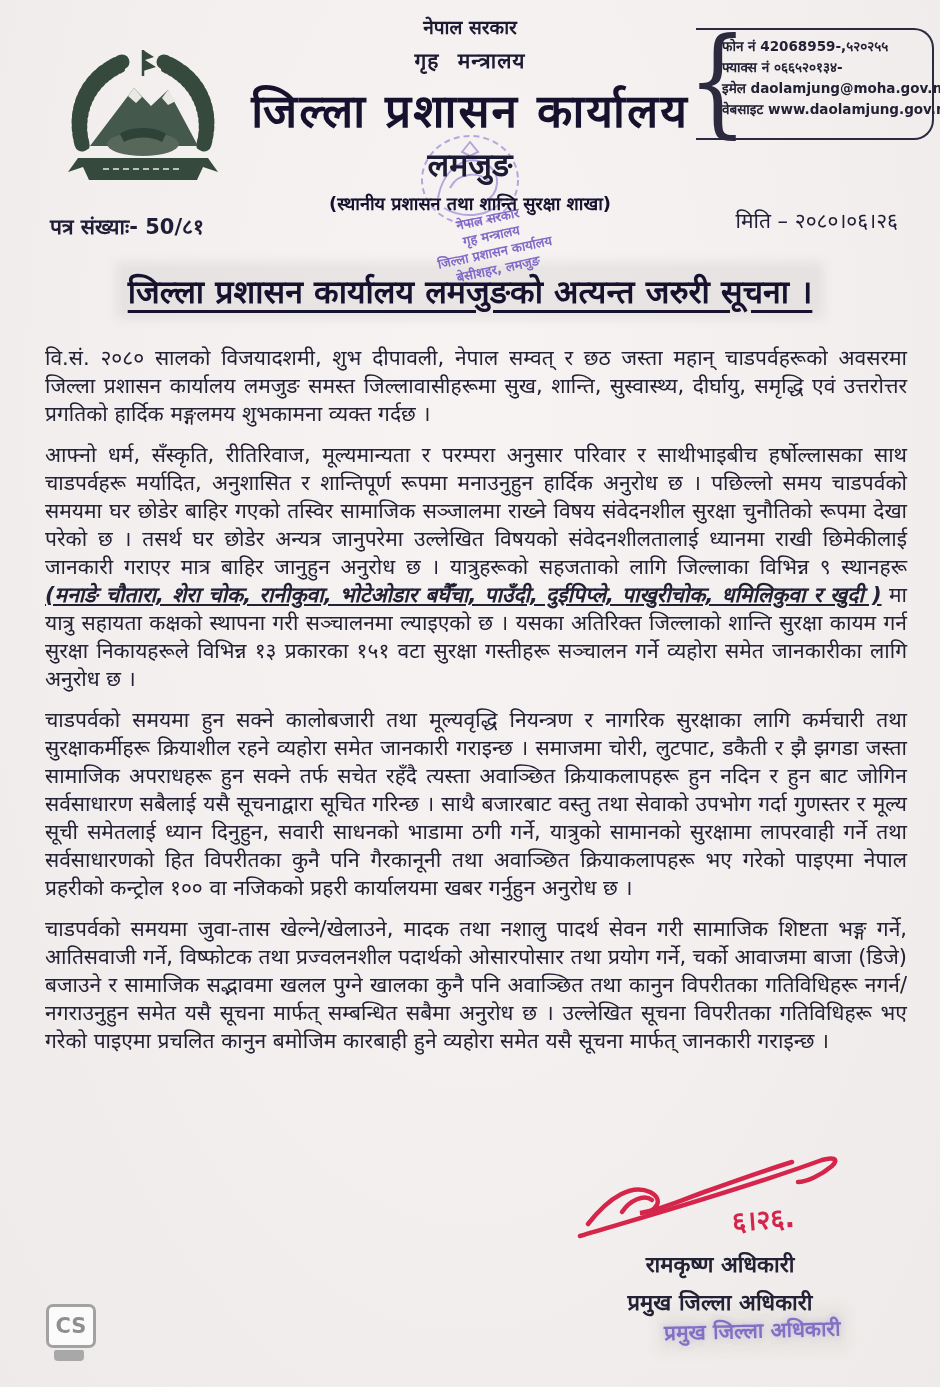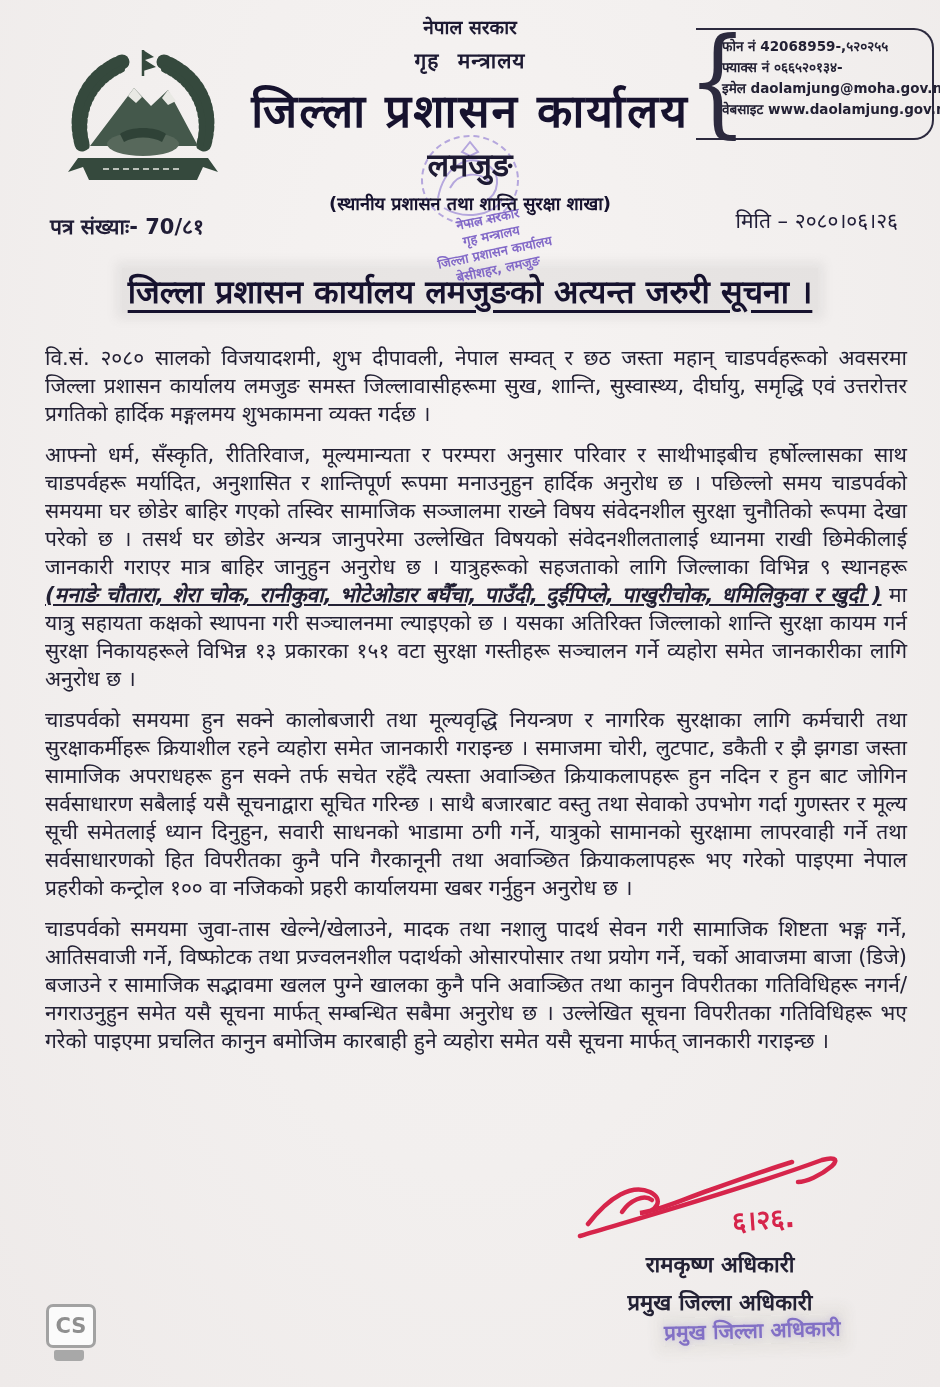--- a/index.html
+++ b/index.html
@@ -130,21 +130,21 @@
       <path d="M64,24 l8,-10 8,10 -8,4 z"></path>
     </g>
   </svg>
   <div class="stamp-text">
     <div>नेपाल सरकार</div>
     <div>गृह मन्त्रालय</div>
     <div>जिल्ला प्रशासन कार्यालय</div>
     <div>बेसीशहर, लमजुङ</div>
   </div>
 
-  <div class="letterno">पत्र संख्याः-  70/८१</div>
+  <div class="letterno">पत्र संख्याः-  50/८१</div>
   <div class="dateline">मिति – २०८०।०६।२६</div>
 
   <div class="title-wrap">
     <span class="title">जिल्ला प्रशासन कार्यालय लमजुङको अत्यन्त जरुरी सूचना ।</span>
   </div>
 
   <div class="letter-body">
     <p>वि.सं. २०८० सालको विजयादशमी, शुभ दीपावली, नेपाल सम्वत् र छठ जस्ता महान् चाडपर्वहरूको अवसरमा जिल्ला प्रशासन कार्यालय लमजुङ समस्त जिल्लावासीहरूमा सुख, शान्ति, सुस्वास्थ्य, दीर्घायु, समृद्धि एवं उत्तरोत्तर प्रगतिको हार्दिक मङ्गलमय शुभकामना व्यक्त गर्दछ ।</p>
     <p><span>आफ्नो धर्म, सँस्कृति, रीतिरिवाज, मूल्यमान्यता र परम्परा अनुसार परिवार र साथीभाइबीच हर्षोल्लासका साथ चाडपर्वहरू मर्यादित, अनुशासित र शान्तिपूर्ण रूपमा मनाउनुहुन हार्दिक अनुरोध छ । पछिल्लो समय चाडपर्वको समयमा घर छोडेर बाहिर गएको तस्विर सामाजिक सञ्जालमा राख्ने विषय संवेदनशील सुरक्षा चुनौतिको रूपमा देखा परेको छ । तसर्थ घर छोडेर अन्यत्र जानुपरेमा उल्लेखित विषयको संवेदनशीलतालाई ध्यानमा राखी छिमेकीलाई जानकारी गराएर मात्र बाहिर जानुहुन अनुरोध छ । यात्रुहरूको सहजताको लागि जिल्लाका विभिन्न ९ स्थानहरू </span><span class="places">(मनाङे चौतारा, शेरा चोक, रानीकुवा, भोटेओडार बघैँचा, पाउँदी, दुईपिप्ले, पाखुरीचोक, धमिलिकुवा र खुदी )</span><span> मा यात्रु सहायता कक्षको स्थापना गरी सञ्चालनमा ल्याइएको छ । यसका अतिरिक्त जिल्लाको शान्ति सुरक्षा कायम गर्न सुरक्षा निकायहरूले विभिन्न १३ प्रकारका १५१ वटा सुरक्षा गस्तीहरू सञ्चालन गर्ने व्यहोरा समेत जानकारीका लागि अनुरोध छ ।</span></p>
     <p>चाडपर्वको समयमा हुन सक्ने कालोबजारी तथा मूल्यवृद्धि नियन्त्रण र नागरिक सुरक्षाका लागि कर्मचारी तथा सुरक्षाकर्मीहरू क्रियाशील रहने व्यहोरा समेत जानकारी गराइन्छ । समाजमा चोरी, लुटपाट, डकैती र झै झगडा जस्ता सामाजिक अपराधहरू हुन सक्ने तर्फ सचेत रहँदै त्यस्ता अवाञ्छित क्रियाकलापहरू हुन नदिन र हुन बाट जोगिन सर्वसाधारण सबैलाई यसै सूचनाद्वारा सूचित गरिन्छ ।  साथै बजारबाट वस्तु तथा सेवाको उपभोग गर्दा गुणस्तर र मूल्य सूची समेतलाई ध्यान दिनुहुन, सवारी साधनको भाडामा ठगी गर्ने, यात्रुको सामानको सुरक्षामा लापरवाही गर्ने तथा सर्वसाधारणको हित विपरीतका कुनै पनि गैरकानूनी तथा अवाञ्छित क्रियाकलापहरू भए गरेको पाइएमा नेपाल प्रहरीको कन्ट्रोल १०० वा नजिकको प्रहरी कार्यालयमा खबर गर्नुहुन अनुरोध छ ।</p>

